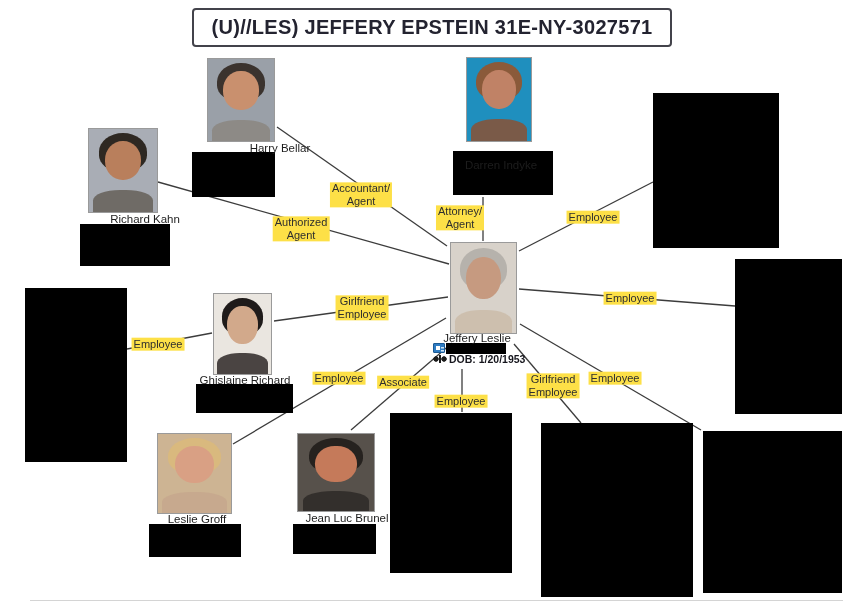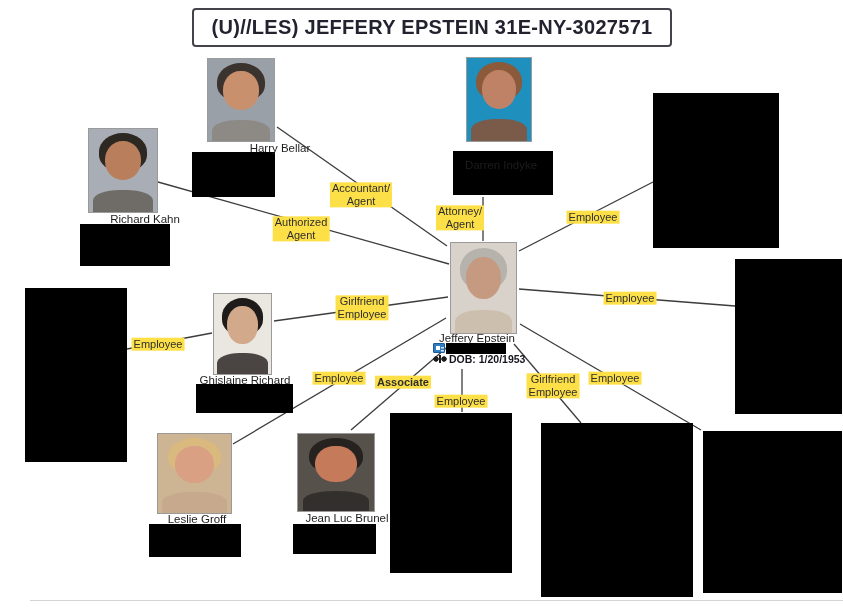--- a/index.html
+++ b/index.html
@@ -104,21 +104,21 @@
         <div class="face" style="background: rgb(192, 130, 102);"></div>
         <div class="torso" style="background: rgb(122, 90, 72);"></div>
       </div>
       <div class="person-name" style="left: 501px; top: 143px; margin-top: 16px;">Darren Indyke</div>
       <div class="redaction" style="left: 453px; top: 151px; width: 100px; height: 44px;"></div>
       <div class="photo" style="left: 450px; top: 242px; width: 67px; height: 92px; background: rgb(216, 210, 202);">
         <div class="hair" style="background: rgb(182, 178, 172);"></div>
         <div class="face" style="background: rgb(198, 154, 128);"></div>
         <div class="torso" style="background: rgb(205, 191, 174);"></div>
       </div>
-      <div class="person-name" style="left: 477px; top: 332px;">Jeffery Epstein</div>
+      <div class="person-name" style="left: 477px; top: 332px;">Jeffery Leslie</div>
       <div class="redaction" style="left: 446px; top: 343px; width: 60px; height: 11px;"></div>
       <div class="id-card-icon" style="left: 433px; top: 343px;"></div>
       <div class="dob-icon" style="left: 433px; top: 354px;"></div>
       <div class="dob-text" style="left: 449px; top: 353px;">DOB: 1/20/1953</div>
       <div class="photo" style="left: 213px; top: 293px; width: 59px; height: 82px; background: rgb(234, 230, 224);">
         <div class="hair" style="background: rgb(31, 27, 26);"></div>
         <div class="face" style="background: rgb(210, 169, 139);"></div>
         <div class="torso" style="background: rgb(74, 68, 66);"></div>
       </div>
       <div class="person-name" style="left: 245px; top: 374px;">Ghislaine Richard</div>
@@ -138,18 +138,18 @@
       <div class="person-name" style="left: 347px; top: 512px;">Jean Luc Brunel</div>
       <div class="redaction" style="left: 293px; top: 524px; width: 83px; height: 30px;"></div>
       <div class="rel-label" style="left: 361px; top: 195px;">Accountant/<br>Agent</div>
       <div class="rel-label" style="left: 301px; top: 229px;">Authorized<br>Agent</div>
       <div class="rel-label" style="left: 460px; top: 218px;">Attorney/<br>Agent</div>
       <div class="rel-label" style="left: 593px; top: 217px;">Employee</div>
       <div class="rel-label" style="left: 630px; top: 298px;">Employee</div>
       <div class="rel-label" style="left: 158px; top: 344px;">Employee</div>
       <div class="rel-label" style="left: 362px; top: 308px;">Girlfriend<br>Employee</div>
       <div class="rel-label" style="left: 339px; top: 378px;">Employee</div>
-      <div class="rel-label" style="left: 403px; top: 382px; font-weight: bold;">Associate</div>
+      <div class="rel-label" style="left: 403px; top: 382px;">Associate</div>
       <div class="rel-label" style="left: 461px; top: 401px;">Employee</div>
       <div class="rel-label" style="left: 553px; top: 386px;">Girlfriend<br>Employee</div>
       <div class="rel-label" style="left: 615px; top: 378px;">Employee</div>
     </div>
 </div>
 
 </body></html>

